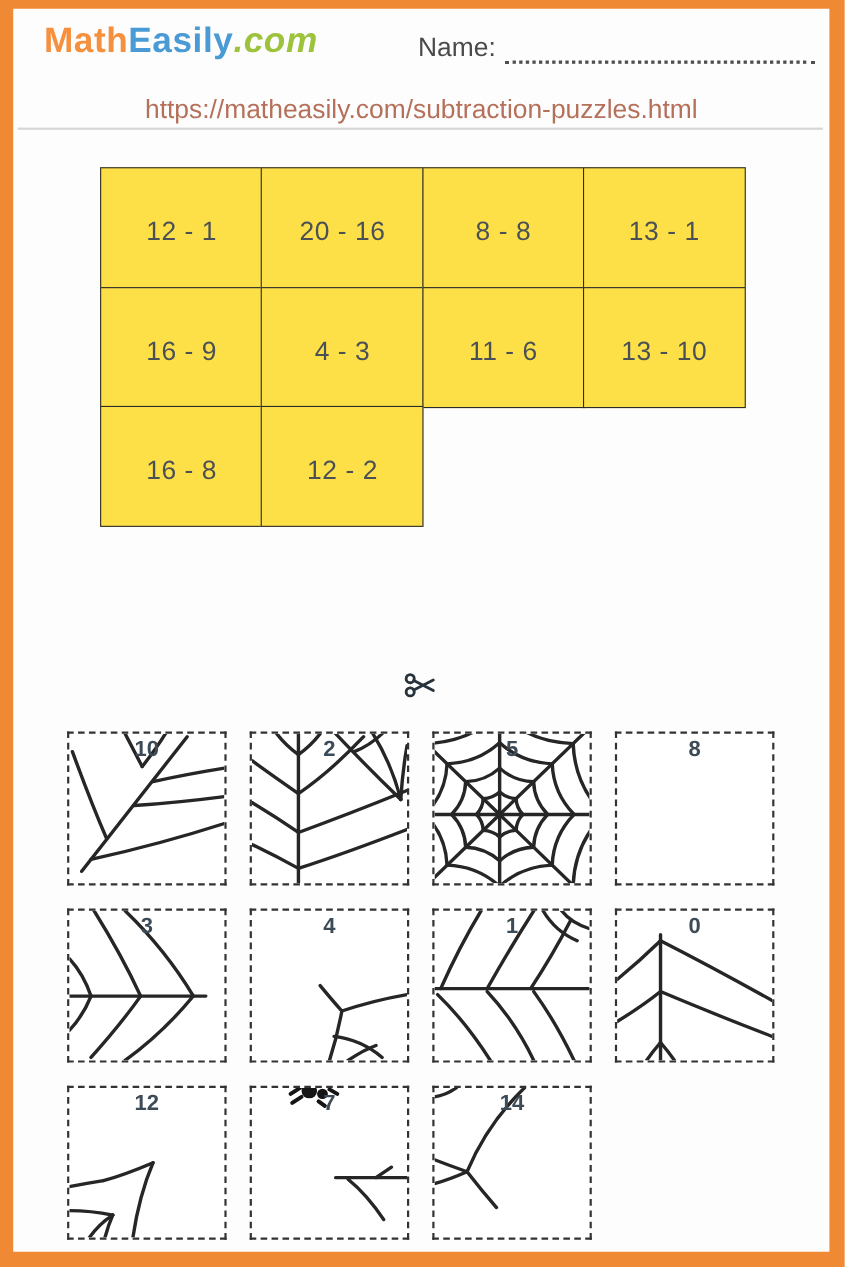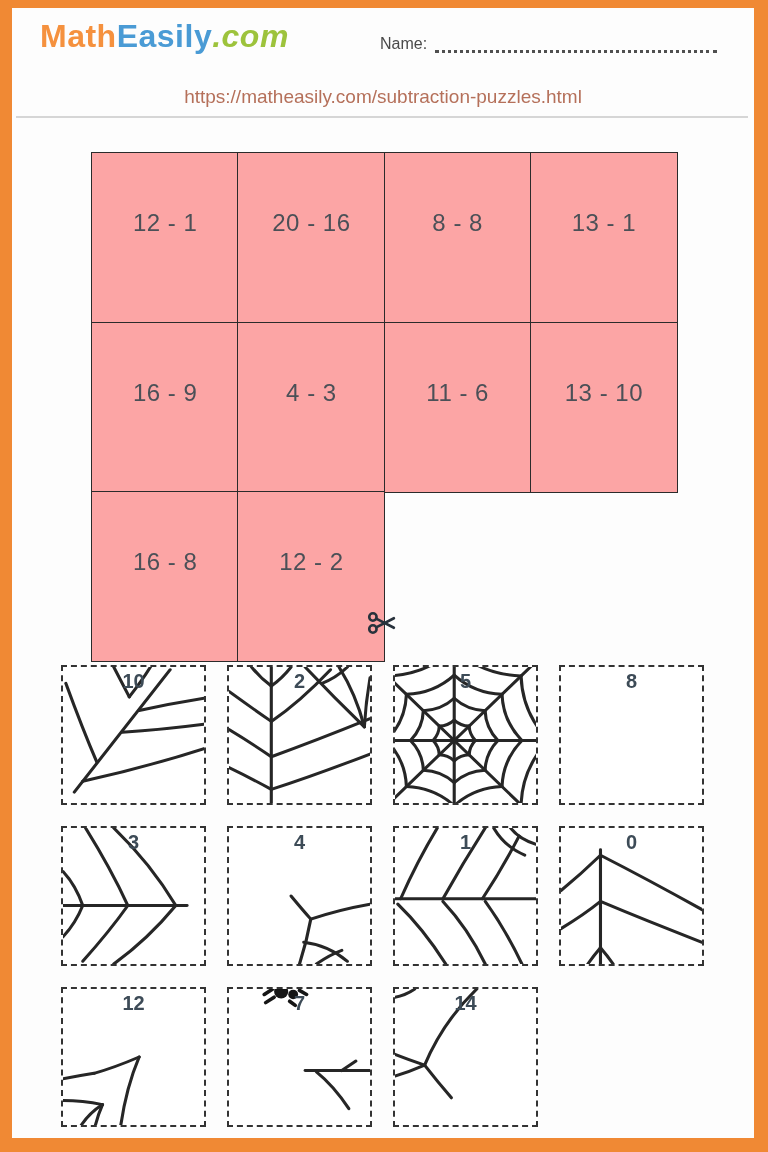--- a/index.html
+++ b/index.html
@@ -13,33 +13,33 @@
     border-width:8px 14px 14px 12px;
     font-family:"Liberation Sans",sans-serif;
     overflow:hidden;
   }
   
   .logo{position:absolute;left:28px;top:10px;font-size:32px;font-weight:bold;letter-spacing:.5px;}
   .logo .p1{color:var(--logo-math,#f5913e);}
   .logo .p2{color:var(--logo-easily,#4a9bd5);}
   .logo .p3{color:var(--logo-com,#9dc33c);font-style:italic;}
   .namebox{position:absolute;left:368px;top:22px;display:flex;align-items:flex-end;}
-  .namebox .lbl{font-size:16px;color:#4a4a4a;margin-right:8px;}
+  .namebox .lbl{font-size:24px;color:#4a4a4a;margin-right:8px;}
   .namebox .dots{width:282px;height:20px;border-bottom:3px dotted #4f4f4f;}
   .url{position:absolute;left:0;right:0;top:78px;text-align:center;
-       font-size:19px;color:var(--url-color,#b5705a);}
+       font-size:24px;color:var(--url-color,#b5705a);}
   .divider{position:absolute;left:4px;top:108px;width:732px;height:0;border-top:2px solid #d6d6d6;}
 
   
   .pgrid{position:absolute;left:80px;top:145px;width:585px;
          display:grid;grid-template-columns:repeat(4,1fr);}
-  .pcell{box-sizing:border-box;height:171px;border:1.6px solid #2b2b2b;
+  .pcell{box-sizing:border-box;height:110px;border:1.6px solid #2b2b2b;
          margin:-0.8px; 
          display:flex;justify-content:center;align-items:flex-start;
-         padding-top:56px;background:#fca5a5;
+         padding-top:44px;background:#fde047;
          font-size:24px;color:var(--problem-text,#4b5057);letter-spacing:.5px;}
 
   
   .scissors{position:absolute;left:0;right:0;top:600px;display:flex;justify-content:center;}
 
   
   .cards{position:absolute;left:49px;top:657px;
          display:grid;grid-template-columns:repeat(4,145px);grid-auto-rows:140px;
          column-gap:21px;row-gap:21px;}
   .card{position:relative;box-sizing:border-box;border:2px dashed #333;background:#fff;overflow:hidden;}

